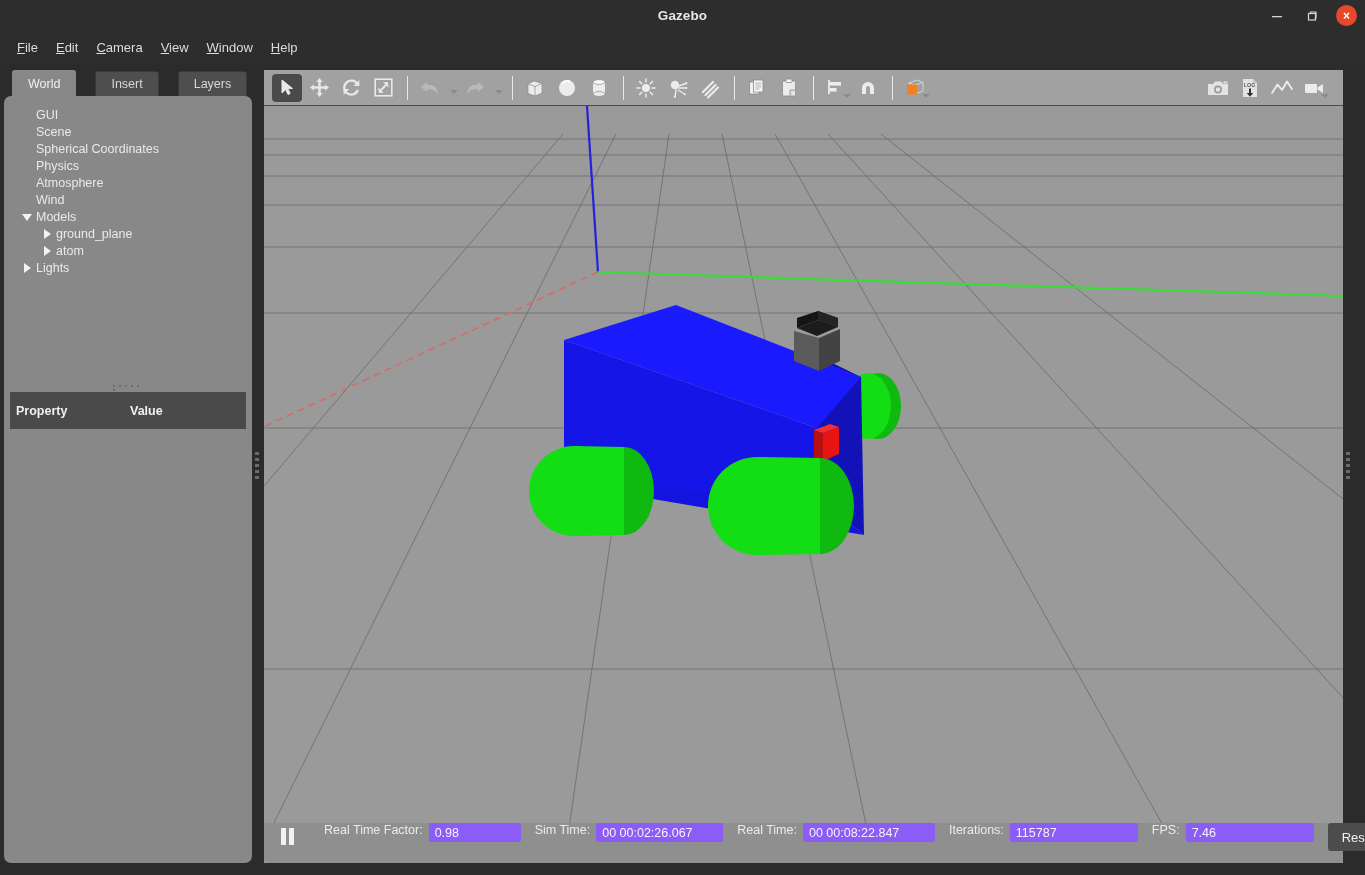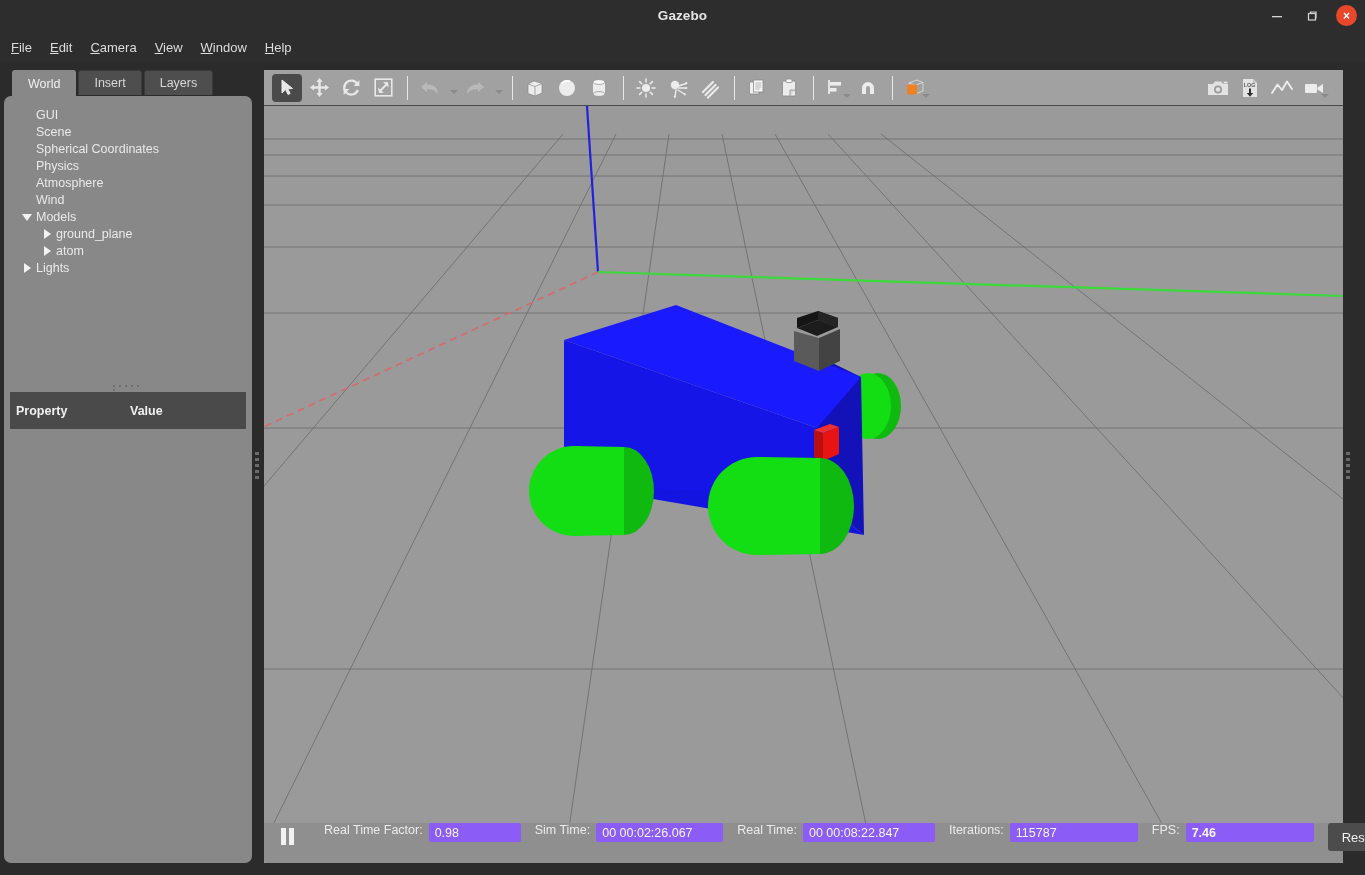--- a/index.html
+++ b/index.html
@@ -33,33 +33,33 @@
   .win-close {
     width: 21px; height: 21px; border-radius: 50%;
     background: #e8472a; color: #fff;
     display: flex; align-items: center; justify-content: center;
     font-size: 12px; font-weight: bold; line-height: 1;
   }
 
   
   .menubar {
     position: absolute; left: 0; top: 31px; width: 1365px; height: 32px;
-    background: #2d2d2d; display: flex; align-items: center; padding-left: 2px;
+    background: #2d2d2d; display: flex; align-items: center; padding-left: 8px;
   }
   .menu-item {
     color: #dcdcdc; font-size: 13px; padding: 4px 9px; cursor: default;
     white-space: nowrap;
   }
   .menu-item u { text-decoration: underline; }
 
   
   .left-panel {
     position: absolute; left: 4px; top: 70px; width: 248px; height: 793px;
   }
-  .tabs { display: flex; align-items: flex-start; height: 27px; gap: 2px; padding-left: 8px; }
+  .tabs { display: flex; align-items: center; height: 27px; gap: 19px; padding-left: 8px; }
   .tab {
     height: 25px; padding: 0 15px; display: flex; align-items: center;
     font-size: 12.5px; color: #d8d8d8;
     background: #4e4e4e; border: 1px solid #3a3a3a; border-bottom: none;
     border-radius: 3px 3px 0 0;
   }
   .tab.active {
     background: #888888; color: #f0f0f0; border-color: #888888;
     height: 27px; position: relative; z-index: 3;
   }
@@ -179,21 +179,21 @@
   }
   .stat-field {
     height: 19px; background: #8b5cf6; border-radius: 2px;
     font-size: 12.5px; color: #f5f5f5; display: flex; align-items: center;
     padding: 0 6px; margin-right: 14px; flex: none;
   }
   .f-rtf { width: 92px; }
   .f-sim { width: 127px; }
   .f-real { width: 132px; }
   .f-iter { width: 128px; }
-  .f-fps { width: 128px; font-weight: bold; }
+  .f-fps { width: 128px; }
   .reset-btn {
     margin-left: auto; height: 28px; padding: 0 14px;
     background: #4c4c4c; color: #f0f0f0; font-size: 13px;
     display: flex; align-items: center; border-radius: 3px; flex: none;
   }
 </style>
 </head>
 <body>
 
 <div id="app">

